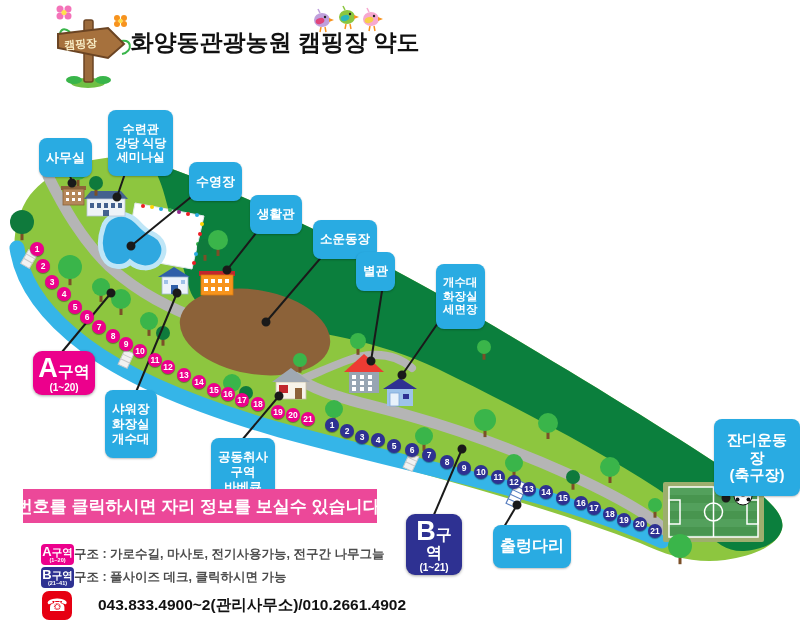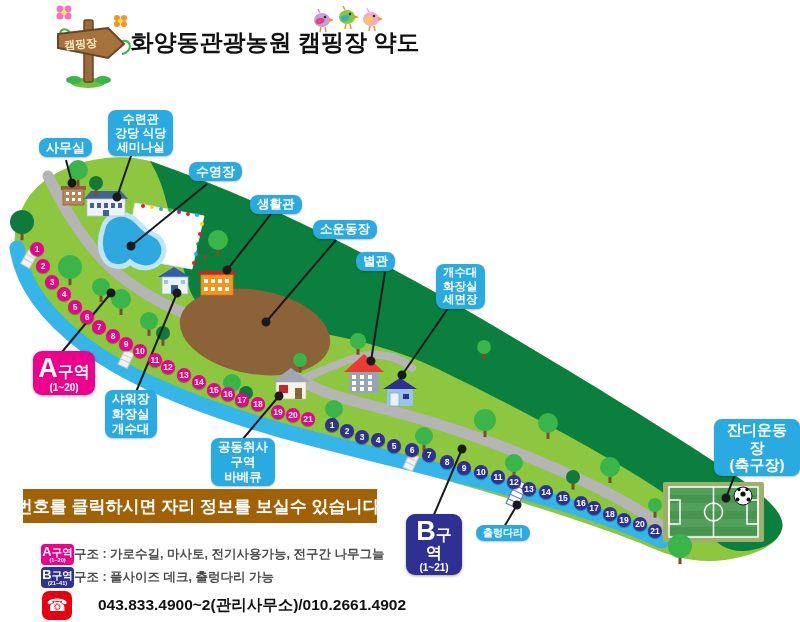--- a/index.html
+++ b/index.html
@@ -4,49 +4,49 @@
 <style>
   html,body{margin:0;padding:0;background:#fff;}
   #stage{position:relative;width:800px;height:622px;overflow:hidden;background:#fff;
          font-family:"Liberation Sans","DejaVu Sans",sans-serif;}
   #art{position:absolute;left:0;top:0;}
 
   .title{position:absolute;left:120px;top:27px;width:310px;text-align:center;
          font-size:23px;font-weight:800;color:#111;letter-spacing:0px;white-space:nowrap;}
 
   .bubble{position:absolute;background:#29ABE2;color:#fff;font-weight:bold;text-align:center;
-          border-radius:8px;padding:2px 7px;line-height:1.18;white-space:pre-line;
+          border-radius:8px;padding:12px 7px;line-height:1.18;white-space:pre-line;
           box-shadow:0 1px 2px rgba(0,0,0,.25);}
   .b-office{left:39px;top:138px;font-size:13px;}
   .b-training{left:108px;top:110px;font-size:12px;}
   .b-pool{left:189px;top:162px;font-size:13px;}
   .b-living{left:250px;top:195px;font-size:12.5px;}
   .b-field{left:313px;top:220px;font-size:12.5px;}
   .b-annex{left:356px;top:252px;font-size:12.5px;}
   .b-sink{left:436px;top:264px;font-size:11.5px;}
   .b-shower{left:105px;top:390px;font-size:12.5px;}
   .b-cook{left:211px;top:438px;font-size:12.5px;}
-  .b-bridge{left:476px;top:525px;font-size:10px;}
+  .b-bridge{left:493px;top:525px;font-size:16px;}
   .b-soccer{left:714px;top:419px;font-size:15px;}
 
   .zonebox{position:absolute;color:#fff;text-align:center;border-radius:9px;
            box-shadow:0 1px 3px rgba(0,0,0,.35);padding:3px 4px 2px;}
   .zonebox .zname{font-size:16px;font-weight:800;line-height:1.05;}
   .zonebox .zname::first-letter{font-size:27px;}
   .zonebox .zrange{font-size:10px;font-weight:bold;line-height:1.1;}
   .zone-a{left:33px;top:351px;width:54px;background:#EC008C;}
   .zone-b{left:406px;top:514px;width:48px;background:#2E3192;}
 
   .site{position:absolute;width:14px;height:14px;border-radius:50%;color:#fff;
         font-size:8.5px;font-weight:bold;display:flex;align-items:center;justify-content:center;
         box-shadow:0 1px 1px rgba(0,0,0,.35);cursor:pointer;}
   .site.a{background:#EC008C;}
   .site.b{background:#2E3192;}
 
-  .notice{position:absolute;left:23px;top:489px;width:354px;height:34px;background:#a16207;
+  .notice{position:absolute;left:23px;top:489px;width:354px;height:34px;background:#ec4899;
           color:#fff;font-size:17px;font-weight:800;display:flex;align-items:center;
           justify-content:center;white-space:nowrap;}
 
   .lrow{position:absolute;display:flex;align-items:center;}
   .lbadge{width:33px;height:21px;border-radius:4px;color:#fff;display:flex;flex-direction:column;
           align-items:center;justify-content:center;line-height:1;}
   .lbadge .bname{font-size:10.5px;font-weight:800;}
   .lbadge .bname::first-letter{font-size:13px;}
   .lbadge .brange{font-size:5.5px;font-weight:bold;}
   .lbadge.pink{background:#EC008C;}
@@ -407,21 +407,21 @@
       <div class="bname">A구역</div>
       <div class="brange">(1~20)</div>
     </div>
     <div class="ldesc">구조 : 가로수길, 마사토, 전기사용가능, 전구간 나무그늘</div>
   </div>
   <div class="lrow row-b">
     <div class="lbadge navy">
       <div class="bname">B구역</div>
       <div class="brange">(21~41)</div>
     </div>
-    <div class="ldesc">구조 : 풀사이즈 데크, 출렁다리 가능</div>
+    <div class="ldesc">구조 : 풀사이즈 데크, 클릭하시면 가능</div>
   </div>
 
   <div class="phone-row">
     <div class="phone-icon">☎</div>
     <div class="phone-num">043.833.4900~2(관리사무소)/010.2661.4902</div>
   </div>
 
 <div class="site a" style="left: 30px; top: 242px;">1</div>
     <div class="site a" style="left: 36px; top: 259px;">2</div>
     <div class="site a" style="left: 45px; top: 275px;">3</div>

